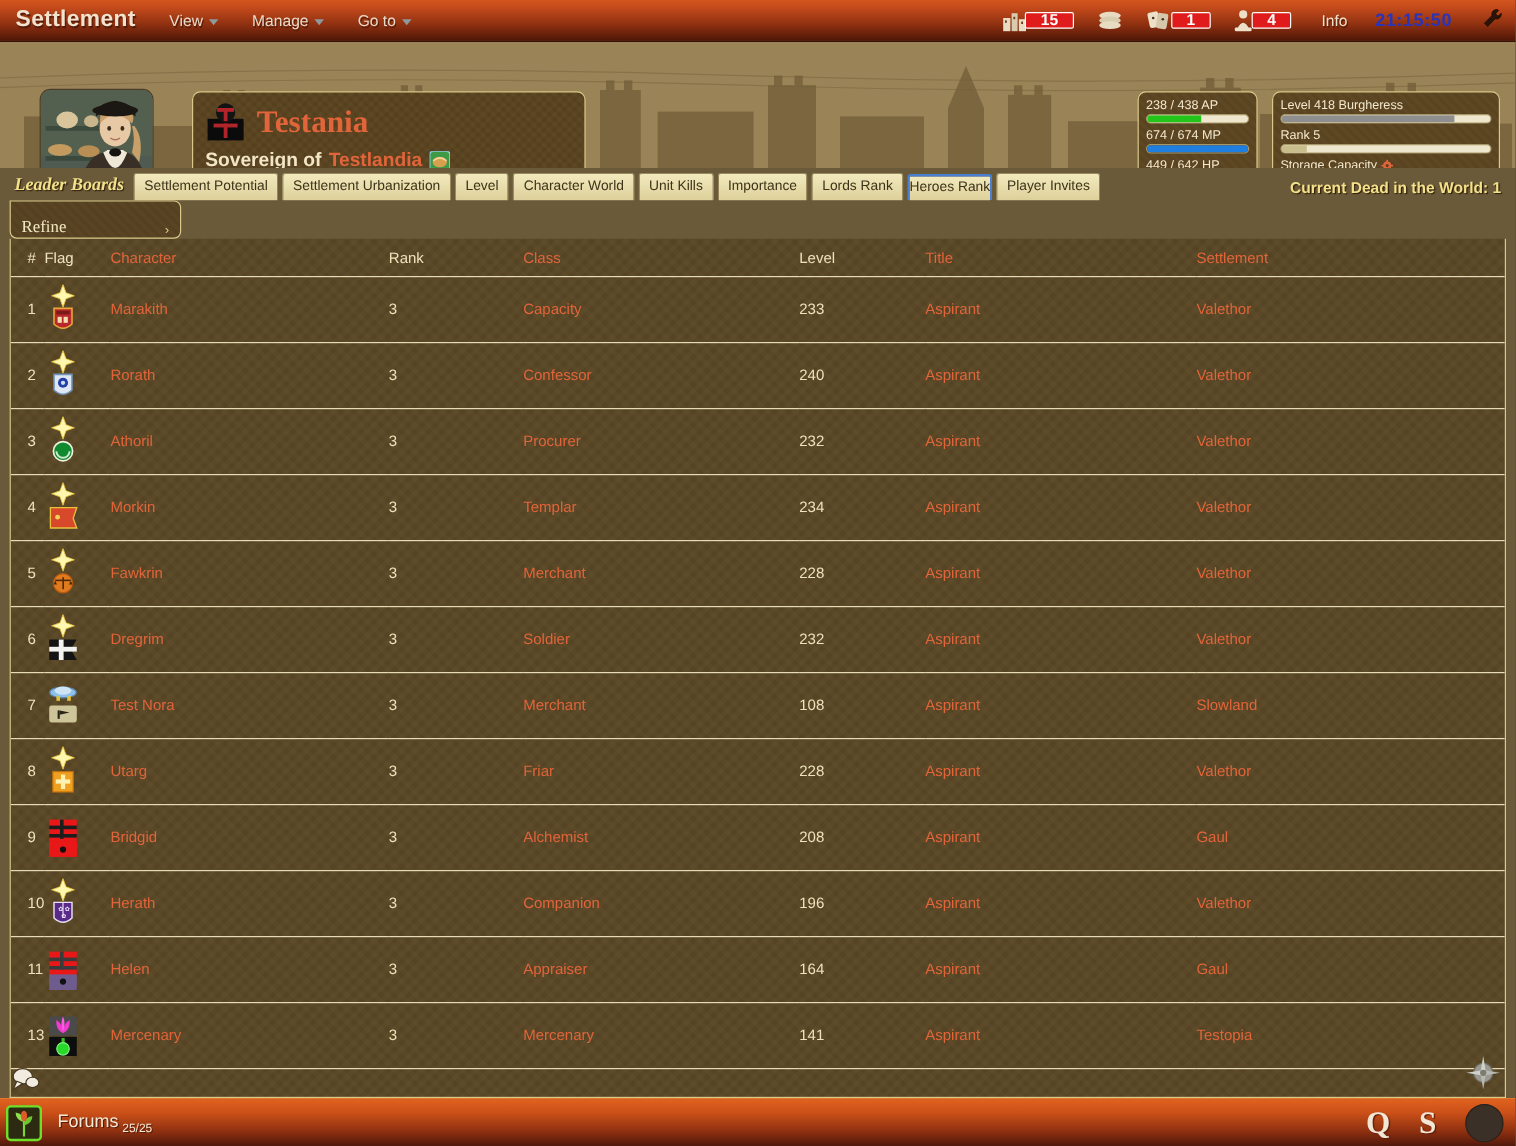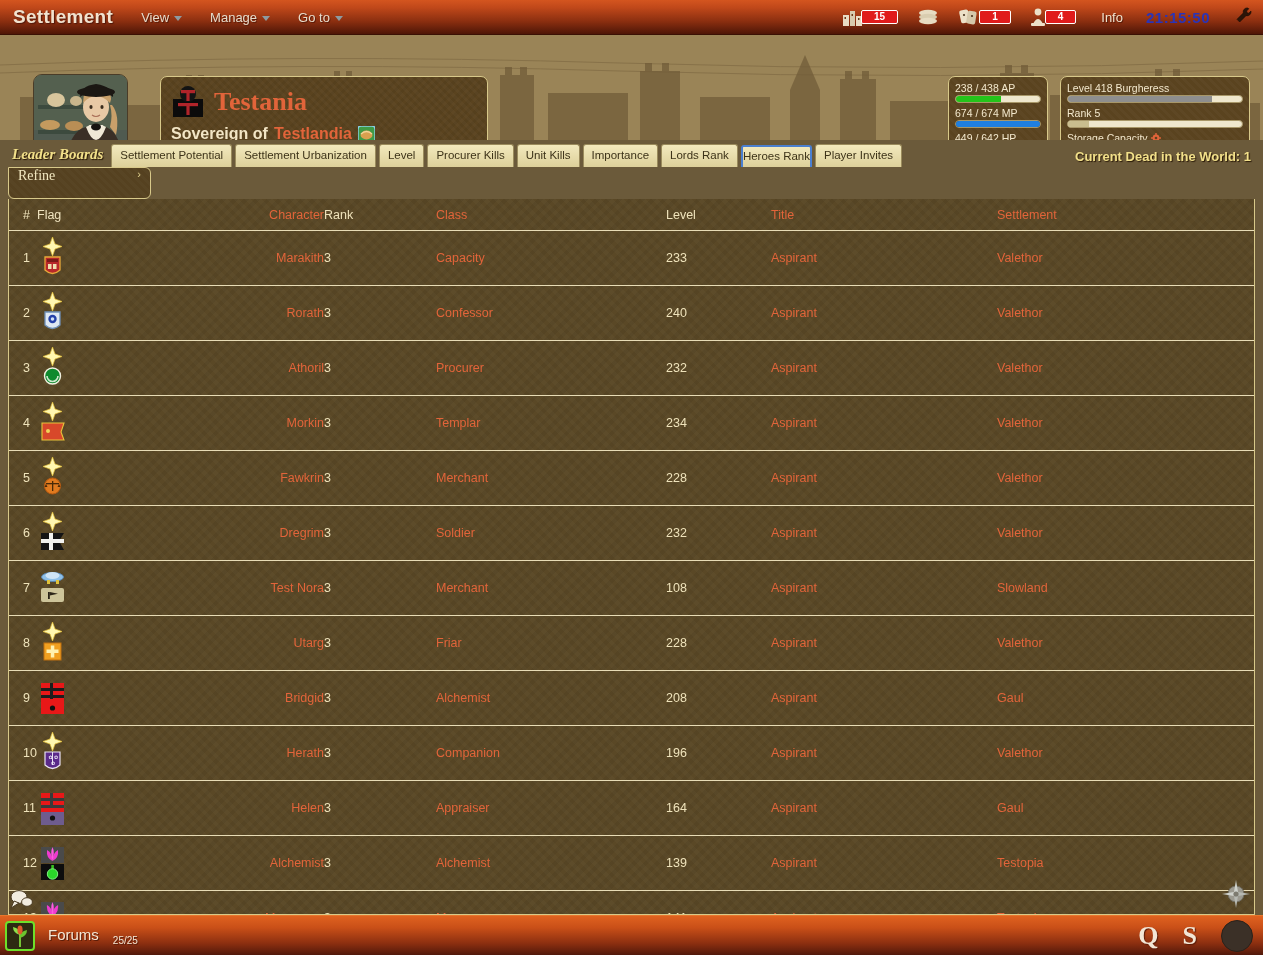--- a/index.html
+++ b/index.html
@@ -27,21 +27,21 @@
     color:#e7dccb; font-size:13px; margin-left:28px; cursor:pointer;
     text-shadow:1px 1px 0 #5a1c08; display:flex; align-items:center; gap:5px;
   }
   .menu-item .caret{
     width:0;height:0;border-left:4px solid transparent;border-right:4px solid transparent;
     border-top:5px solid #8d9aa0; display:inline-block; margin-top:3px;
   }
   #topbar-right{ margin-left:auto; display:flex; align-items:center; gap:3px; padding-right:10px;}
   .tb-icon-group{ display:flex; align-items:center; position:relative; margin-left:14px; cursor:pointer;}
   .tb-badge{
-    background:#e01b1b; color:#fff; font-size:10px; font-weight:bold;
+    background:#e01b1b; color:#fff; font-size:13px; font-weight:bold;
     border:1px solid #fff; border-radius:2px; padding:0 12px; line-height:12px;
     min-width:15px; text-align:center; margin-left:-3px;
   }
   .tb-label{ color:#f0e2cd; font-size:13px; margin-left:22px; cursor:pointer; text-shadow:1px 1px 0 #5a1c08;}
   .tb-clock{ color:#2a34b8; font-size:15px; margin-left:20px; font-weight:bold; letter-spacing:.5px;}
   .tb-wrench{ margin-left:22px; cursor:pointer;}
 
   
   #banner{
     position:absolute; left:0; top:35px; width:1263px; height:105px;
@@ -97,21 +97,21 @@
     margin-left:auto; margin-right:12px; color:#f2e08a; font-size:13px; font-weight:bold;
     text-shadow:1px 1px 1px #2b1a06; padding-bottom:3px;
   }
 
   
   #refine{
     position:absolute; left:8px; top:167px; width:143px; height:32px; z-index:31;
     background:#554120;
     background-image:repeating-linear-gradient(45deg, rgba(255,255,255,.02) 0 3px, transparent 3px 6px);
     border:1px solid #d8c98a; border-radius:0 6px 6px 6px;
-    display:flex; align-items:flex-start; padding:0 9px; cursor:pointer;
+    display:flex; align-items:flex-end; padding:0 9px; cursor:pointer;
   }
   #refine .label{ color:#f2e8c0; font-size:14px; font-family:"Liberation Serif", serif;}
   #refine .chev{ margin-left:auto; color:#e0d08c; font-size:11px;}
 
   
   #content{
     position:absolute; left:8px; top:199px; width:1247px; height:716px;
     background:#5a4826;
     background-image:
       repeating-linear-gradient(45deg, rgba(255,255,255,.018) 0 4px, transparent 4px 8px),
@@ -119,40 +119,40 @@
     border:1px solid #d8c98a; border-top:none; overflow:hidden; z-index:20;
   }
   table{ width:100%; border-collapse:collapse; table-layout:fixed;}
   th{
     color:#f0e4c0; font-size:12.5px; font-weight:normal; text-align:left;
     padding:9px 0 8px; border-bottom:1px solid #e8dcb6;
   }
   td{ font-size:12.5px; padding:0; height:55px; vertical-align:middle; border-bottom:1px solid #e8dcb6;}
   .c-num{ width:28px; padding-left:14px !important; color:#efe3bb;}
   .c-flag{ width:55px;}
-  .c-char{ width:232px; color:#e2643a;text-align:right;}
+  .c-char{ width:232px; color:#e2643a;}
   .c-rank{ width:112px; color:#efe3bb;}
   .c-class{ width:230px; color:#e2643a;}
   .c-level{ width:105px; color:#efe3bb;}
   .c-title{ width:226px; color:#e2643a;}
   .c-settle{ color:#e2643a;}
   .flagwrap{ width:31px; height:43px; display:block;}
 
   
   #bottombar{
     position:absolute; left:0; top:915px; width:1263px; height:40px; z-index:50;
     background:linear-gradient(to bottom,#e0621f 0%,#c94f18 30%,#8c2f10 70%,#51180a 100%);
     display:flex; align-items:center; border-top:1px solid #e8762c;
   }
   #forums-icon{
     width:30px; height:30px; margin-left:5px; border:2px solid #6ee02a; border-radius:4px;
     background:#2d2a12; display:flex; align-items:center; justify-content:center;
   }
   #forums-label{ color:#f4e8d6; font-size:15px; margin-left:13px; text-shadow:1px 1px 0 #5a1c08;}
-  #forums-count{ font-size:10px; vertical-align:sub; margin-left:14px;}
+  #forums-count{ font-size:10px; vertical-align:sub; margin-left:3px;}
   #bb-right{ margin-left:auto; display:flex; align-items:center; gap:24px; padding-right:10px;}
   .bb-letter{ color:#f3e6d5; font-family:"Liberation Serif", serif; font-size:26px; font-weight:bold; cursor:pointer; text-shadow:1px 1px 1px #5a1c08;}
   #bb-orb{ width:32px; height:32px; border-radius:50%; background:#3b3027; border:1px solid #2a211a;}
   #chat-bubble{ position:absolute; left:8px; top:888px; z-index:45; cursor:pointer;}
   #compass{ position:absolute; left:1222px; top:880px; z-index:45; cursor:pointer;}
 </style>
 </head>
 <body>
 
 <div id="topbar">
@@ -350,21 +350,21 @@
     </div>
 
   </div>
 </div>
 
 <div id="tabstrip">
   <span id="lb-title">Leader Boards</span>
   <span class="tab">Settlement Potential</span>
   <span class="tab">Settlement Urbanization</span>
   <span class="tab">Level</span>
-  <span class="tab">Procurer Kills</span>
+  <span class="tab">Character World</span>
   <span class="tab">Unit Kills</span>
   <span class="tab">Importance</span>
   <span class="tab">Lords Rank</span>
   <span class="tab active">Heroes Rank</span>
   <span class="tab">Player Invites</span>
   <span id="dead-counter">Current Dead in the World: 1</span>
 </div>
 
 <div id="refine">
   <span class="label">Refine</span>
@@ -576,40 +576,20 @@
               <rect x="4" y="25" width="23" height="13" fill="#6e5c8e"></rect>
               <circle cx="15.5" cy="31" r="2.6" fill="#111"></circle>
             </svg>
           </td>
           <td class="c-char">Helen</td>
           <td class="c-rank">3</td>
           <td class="c-class">Appraiser</td>
           <td class="c-level">164</td>
           <td class="c-title">Aspirant</td>
           <td class="c-settle">Gaul</td>
-        </tr>
-        <tr>
-          <td class="c-num">12</td>
-          <td class="c-flag">
-            <svg class="flagwrap" viewBox="0 0 31 43">
-              <rect x="4" y="5" width="23" height="16" fill="#4a4a4a"></rect>
-              <path d="M15.5 19 Q9 16 10 8 Q15.5 11 15.5 19 Z" fill="#f03ad0"></path>
-              <path d="M15.5 19 Q22 16 21 8 Q15.5 11 15.5 19 Z" fill="#f03ad0"></path>
-              <path d="M15.5 19 Q13 10 15.5 5 Q18 10 15.5 19 Z" fill="#ff5ae0"></path>
-              <rect x="4" y="22" width="23" height="16" fill="#0d0d0d"></rect>
-              <rect x="14.3" y="23" width="2.6" height="4" fill="#38c020"></rect>
-              <circle cx="15.5" cy="32" r="5.2" fill="#2ad82a" stroke="#7ff07f" stroke-width="1"></circle>
-            </svg>
-          </td>
-          <td class="c-char">Alchemist</td>
-          <td class="c-rank">3</td>
-          <td class="c-class">Alchemist</td>
-          <td class="c-level">139</td>
-          <td class="c-title">Aspirant</td>
-          <td class="c-settle">Testopia</td>
         </tr>
         <tr>
           <td class="c-num">13</td>
           <td class="c-flag">
             <svg class="flagwrap" viewBox="0 0 31 43">
               <rect x="4" y="5" width="23" height="16" fill="#4a4a4a"></rect>
               <path d="M15.5 19 Q9 16 10 8 Q15.5 11 15.5 19 Z" fill="#f03ad0"></path>
               <path d="M15.5 19 Q22 16 21 8 Q15.5 11 15.5 19 Z" fill="#f03ad0"></path>
               <path d="M15.5 19 Q13 10 15.5 5 Q18 10 15.5 19 Z" fill="#ff5ae0"></path>
               <rect x="4" y="22" width="23" height="16" fill="#0d0d0d"></rect>

